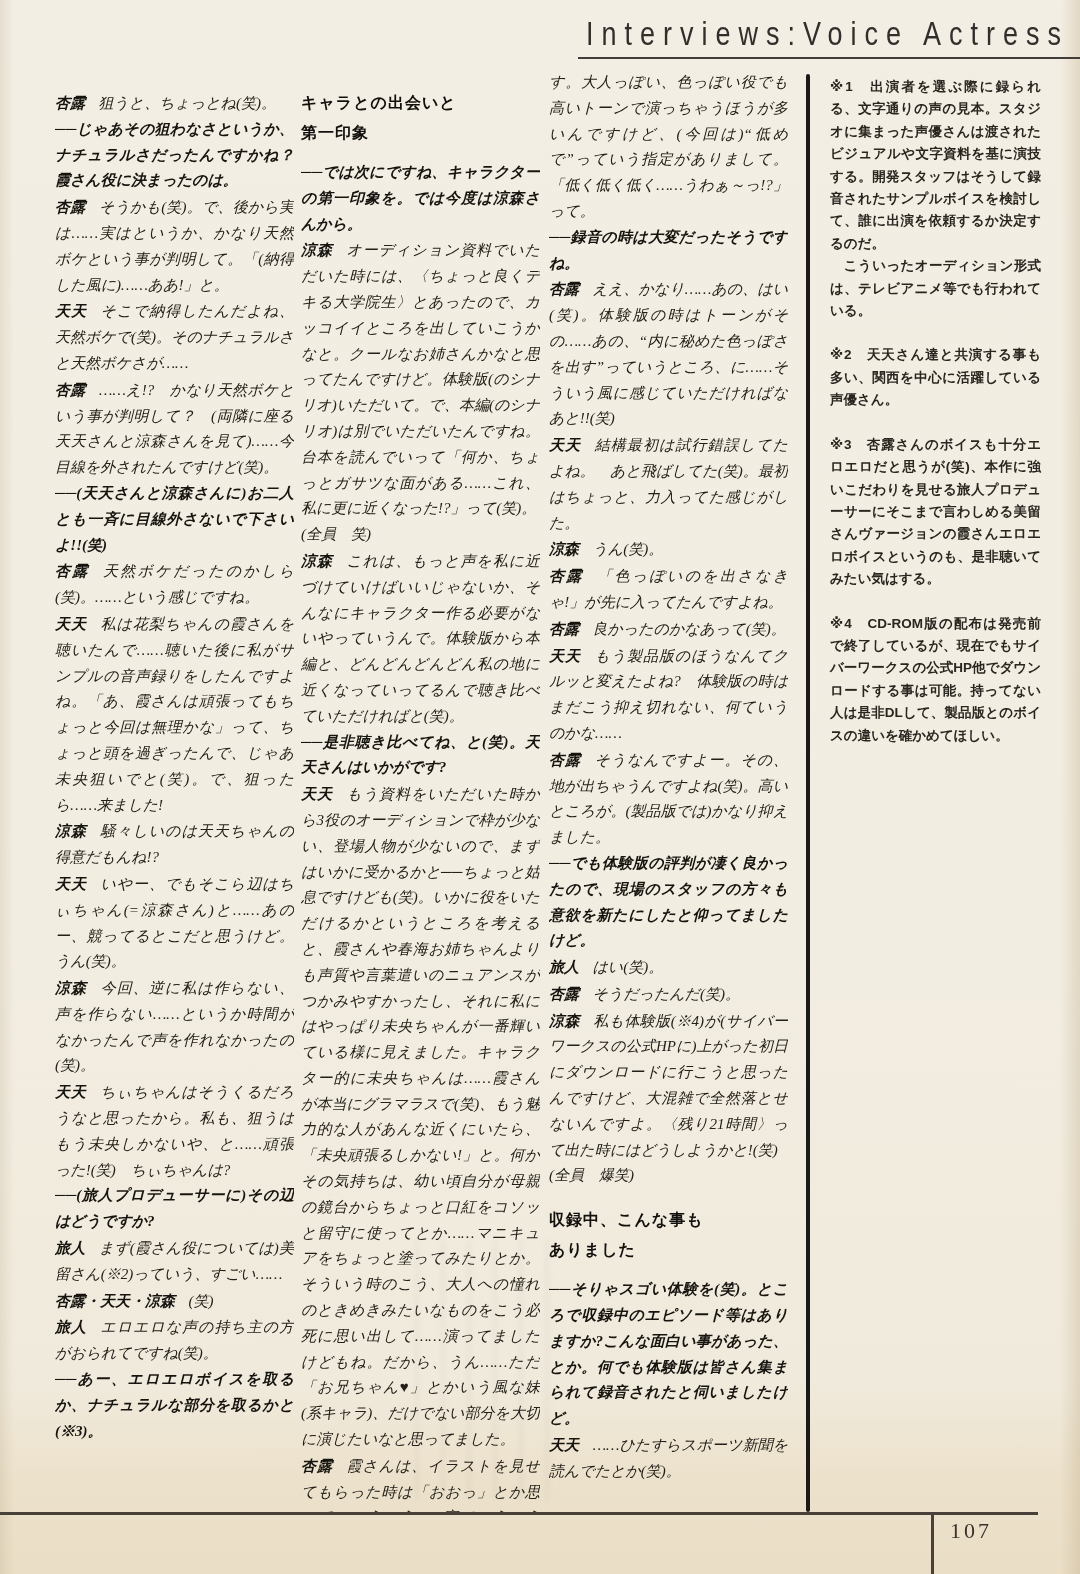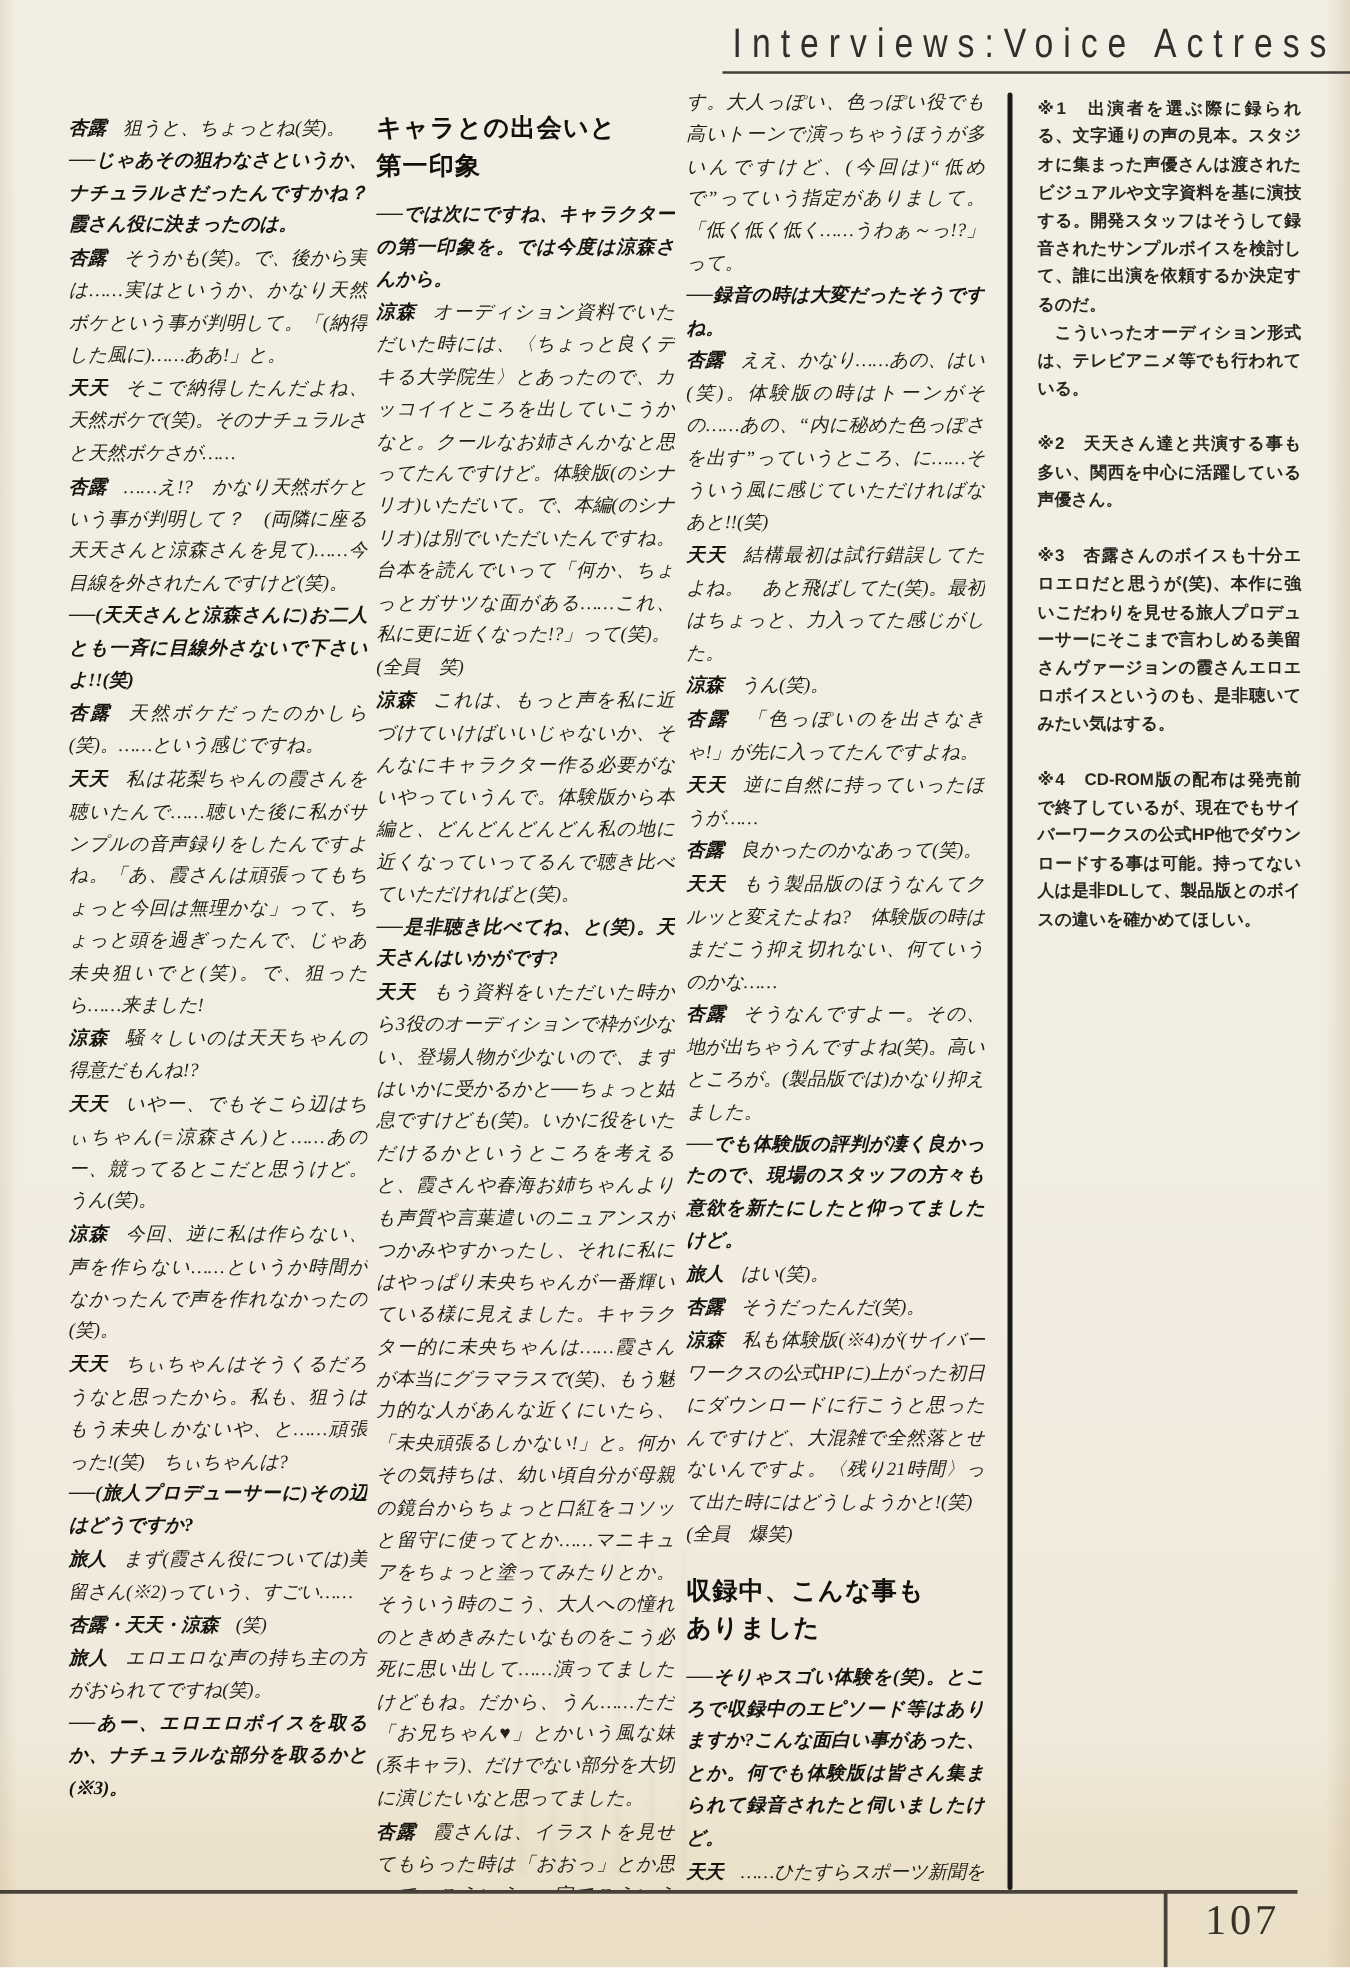--- a/index.html
+++ b/index.html
@@ -40,43 +40,43 @@
   .speaker{
     font-weight:bold;padding-right:0.9em;
     font-family:"Liberation Sans","DejaVu Sans",sans-serif;
     color:#16140f;
   }
   .q{font-weight:bold;color:#16140f;}
   .stage{color:#232019;}
   .cont{color:#232019;}
   .section-heading{
     font-family:"Liberation Sans","DejaVu Sans",sans-serif;
-    font-size:20px;line-height:30px;font-weight:bold;
+    font-size:16px;line-height:30px;font-weight:bold;
     letter-spacing:1px;color:#12100c;
     margin:2px 0 12px 0;white-space:pre-line;
   }
   .col .section-heading:not(:first-child){margin-top:16px;}
 
   .divider{position:absolute;left:806px;top:74px;width:4px;height:1438px;background:#1b1a18;border-radius:2px;}
 
   .sidebar{
     position:absolute;left:830px;top:76px;width:211px;
     font-family:"Liberation Sans","DejaVu Sans",sans-serif;
     font-size:13.5px;line-height:22.4px;font-weight:600;
     text-align:justify;color:#292620;
   }
   .sidebar p{margin:0;white-space:pre-line;}
   .sidebar p + p{margin-top:22px;}
 
   .bottom-rule{position:absolute;left:0;top:1512px;width:1038px;height:2.5px;background:#48413a;}
   .corner-rule{position:absolute;left:931px;top:1512px;width:2.5px;height:62px;background:#48413a;}
   .page-number{
-    position:absolute;left:950px;top:1518px;width:88px;text-align:center;
+    position:absolute;left:950px;top:1518px;width:88px;text-align:left;
     font-family:"Liberation Serif","DejaVu Serif",serif;
-    font-size:34px;letter-spacing:3px;color:#3a332b;
+    font-size:22px;letter-spacing:3px;color:#3a332b;
   }
   .bleed{
     position:absolute;left:415px;top:1240px;width:150px;height:260px;
     background:repeating-linear-gradient(90deg,rgba(120,110,100,0.05) 0 4px,rgba(120,110,100,0) 4px 26px);
     filter:blur(2px);
   }
 </style>
 </head>
 <body>
 
@@ -117,21 +117,20 @@
       <p class="speech"><b class="speaker">天天</b><span class="speech-text">もう資料をいただいた時から3役のオーディションで枠が少ない、登場人物が少ないので、まずはいかに受かるかと──ちょっと姑息ですけども(笑)。いかに役をいただけるかというところを考えると、霞さんや春海お姉ちゃんよりも声質や言葉遣いのニュアンスがつかみやすかったし、それに私にはやっぱり未央ちゃんが一番輝いている様に見えました。キャラクター的に未央ちゃんは……霞さんが本当にグラマラスで(笑)、もう魅力的な人があんな近くにいたら、「未央頑張るしかない!」と。何かその気持ちは、幼い頃自分が母親の鏡台からちょっと口紅をコソッと留守に使ってとか……マニキュアをちょっと塗ってみたりとか。そういう時のこう、大人への憧れのときめきみたいなものをこう必死に思い出して……演ってましたけどもね。だから、うん……ただ「お兄ちゃん♥」とかいう風な妹(系キャラ)、だけでない部分を大切に演じたいなと思ってました。</span></p>
       <p class="speech"><b class="speaker">杏露</b><span class="speech-text">霞さんは、イラストを見せてもらった時は「おおっ」とか思って。こういう……家でこういう感じの人っているのかなあっていう。</span></p>
     </section>
   <section class="col col3">
       <p class="cont">す。大人っぽい、色っぽい役でも高いトーンで演っちゃうほうが多いんですけど、(今回は)“低めで”っていう指定がありまして。「低く低く低く……うわぁ～っ!?」って。</p>
       <p class="q">──録音の時は大変だったそうですね。</p>
       <p class="speech"><b class="speaker">杏露</b><span class="speech-text">ええ、かなり……あの、はい(笑)。体験版の時はトーンがその……あの、“内に秘めた色っぽさを出す”っていうところ、に……そういう風に感じていただければなあと!!(笑)</span></p>
       <p class="speech"><b class="speaker">天天</b><span class="speech-text">結構最初は試行錯誤してたよね。　あと飛ばしてた(笑)。最初はちょっと、力入ってた感じがした。</span></p>
       <p class="speech"><b class="speaker">涼森</b><span class="speech-text">うん(笑)。</span></p>
       <p class="speech"><b class="speaker">杏露</b><span class="speech-text">「色っぽいのを出さなきゃ!」が先に入ってたんですよね。</span></p>
-      <p class="speech"><b class="speaker">天天</b><span class="speech-text">逆に自然に持っていったほうが……</span></p>
       <p class="speech"><b class="speaker">杏露</b><span class="speech-text">良かったのかなあって(笑)。</span></p>
       <p class="speech"><b class="speaker">天天</b><span class="speech-text">もう製品版のほうなんてクルッと変えたよね?　体験版の時はまだこう抑え切れない、何ていうのかな……</span></p>
       <p class="speech"><b class="speaker">杏露</b><span class="speech-text">そうなんですよー。その、地が出ちゃうんですよね(笑)。高いところが。(製品版では)かなり抑えました。</span></p>
       <p class="q">──でも体験版の評判が凄く良かったので、現場のスタッフの方々も意欲を新たにしたと仰ってましたけど。</p>
       <p class="speech"><b class="speaker">旅人</b><span class="speech-text">はい(笑)。</span></p>
       <p class="speech"><b class="speaker">杏露</b><span class="speech-text">そうだったんだ(笑)。</span></p>
       <p class="speech"><b class="speaker">涼森</b><span class="speech-text">私も体験版(※4)が(サイバーワークスの公式HPに)上がった初日にダウンロードに行こうと思ったんですけど、大混雑で全然落とせないんですよ。〈残り21時間〉って出た時にはどうしようかと!(笑)</span></p>
       <p class="stage">(全員　爆笑)</p>
       <h2 class="section-heading">収録中、こんな事も
 ありました</h2>

